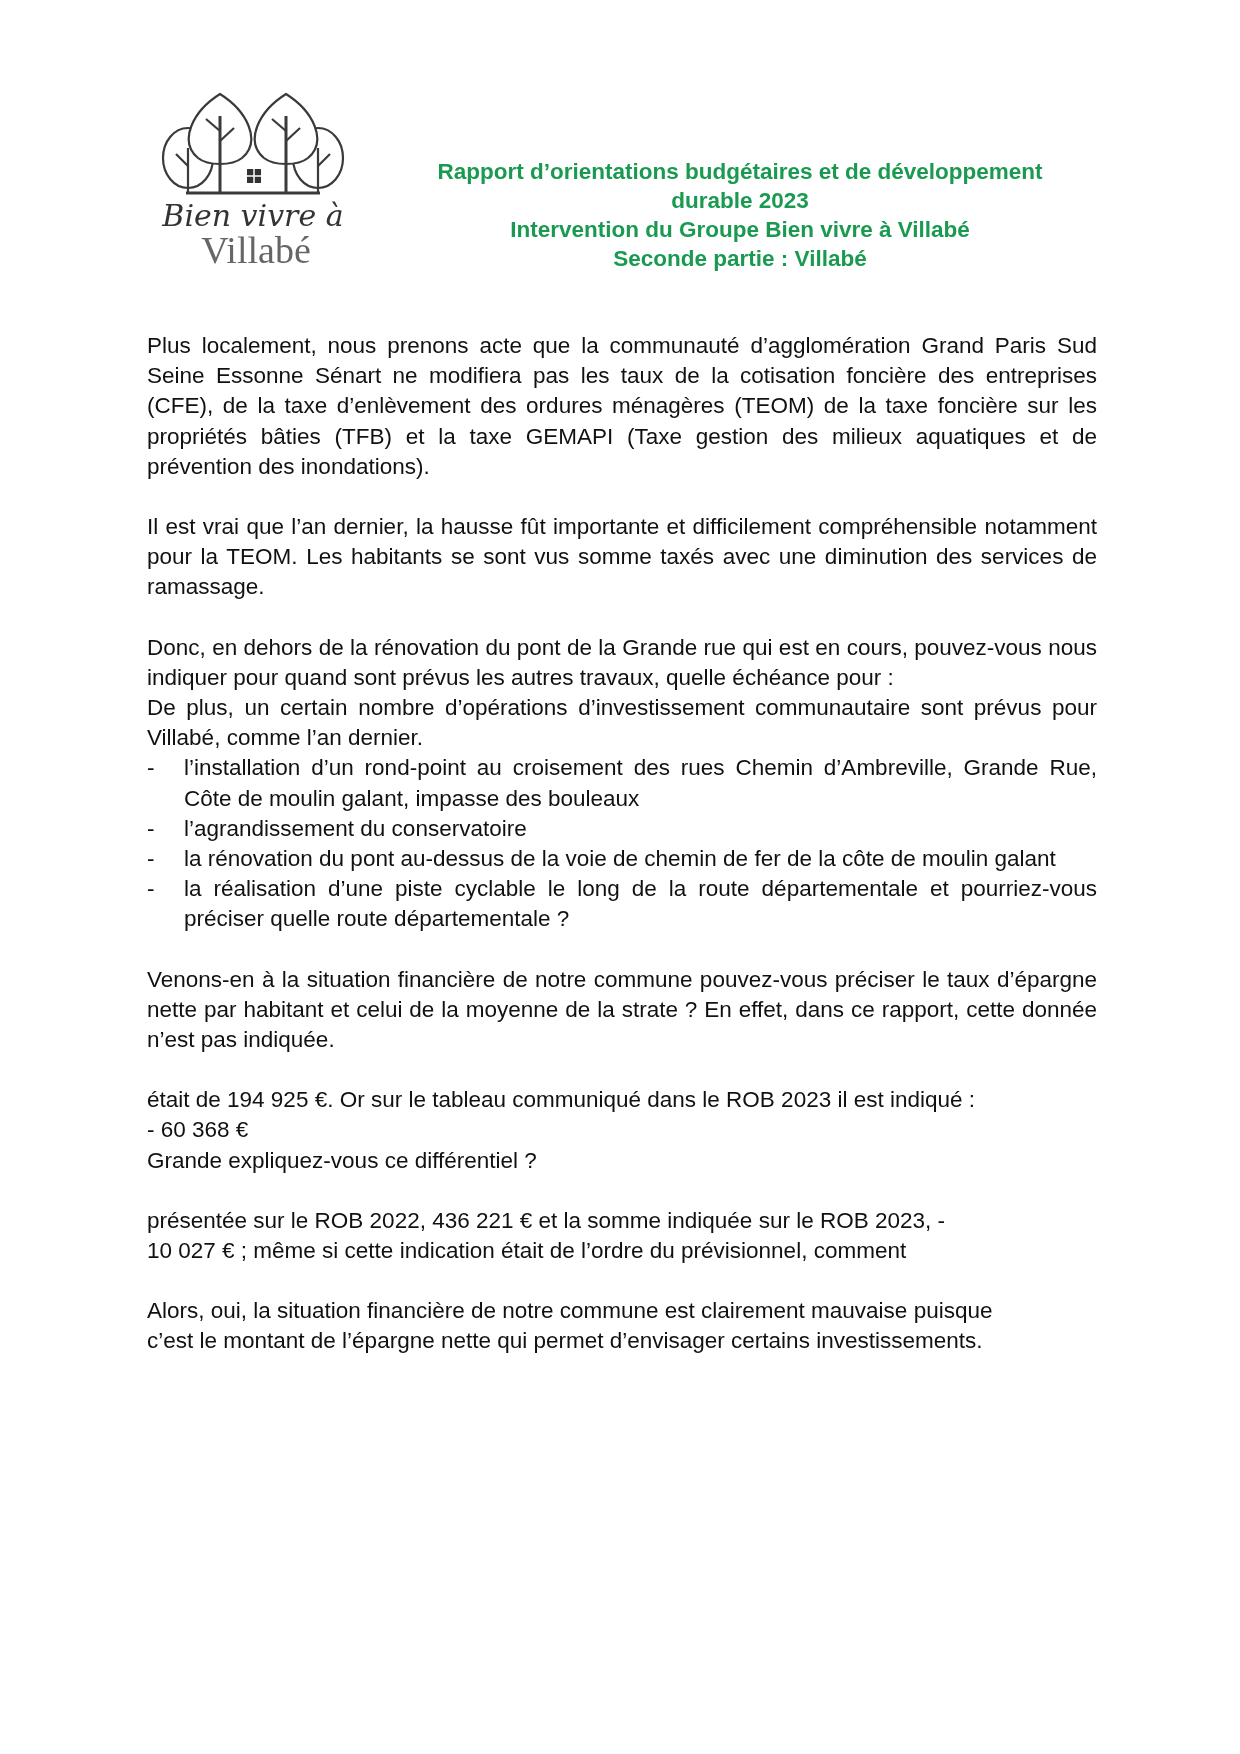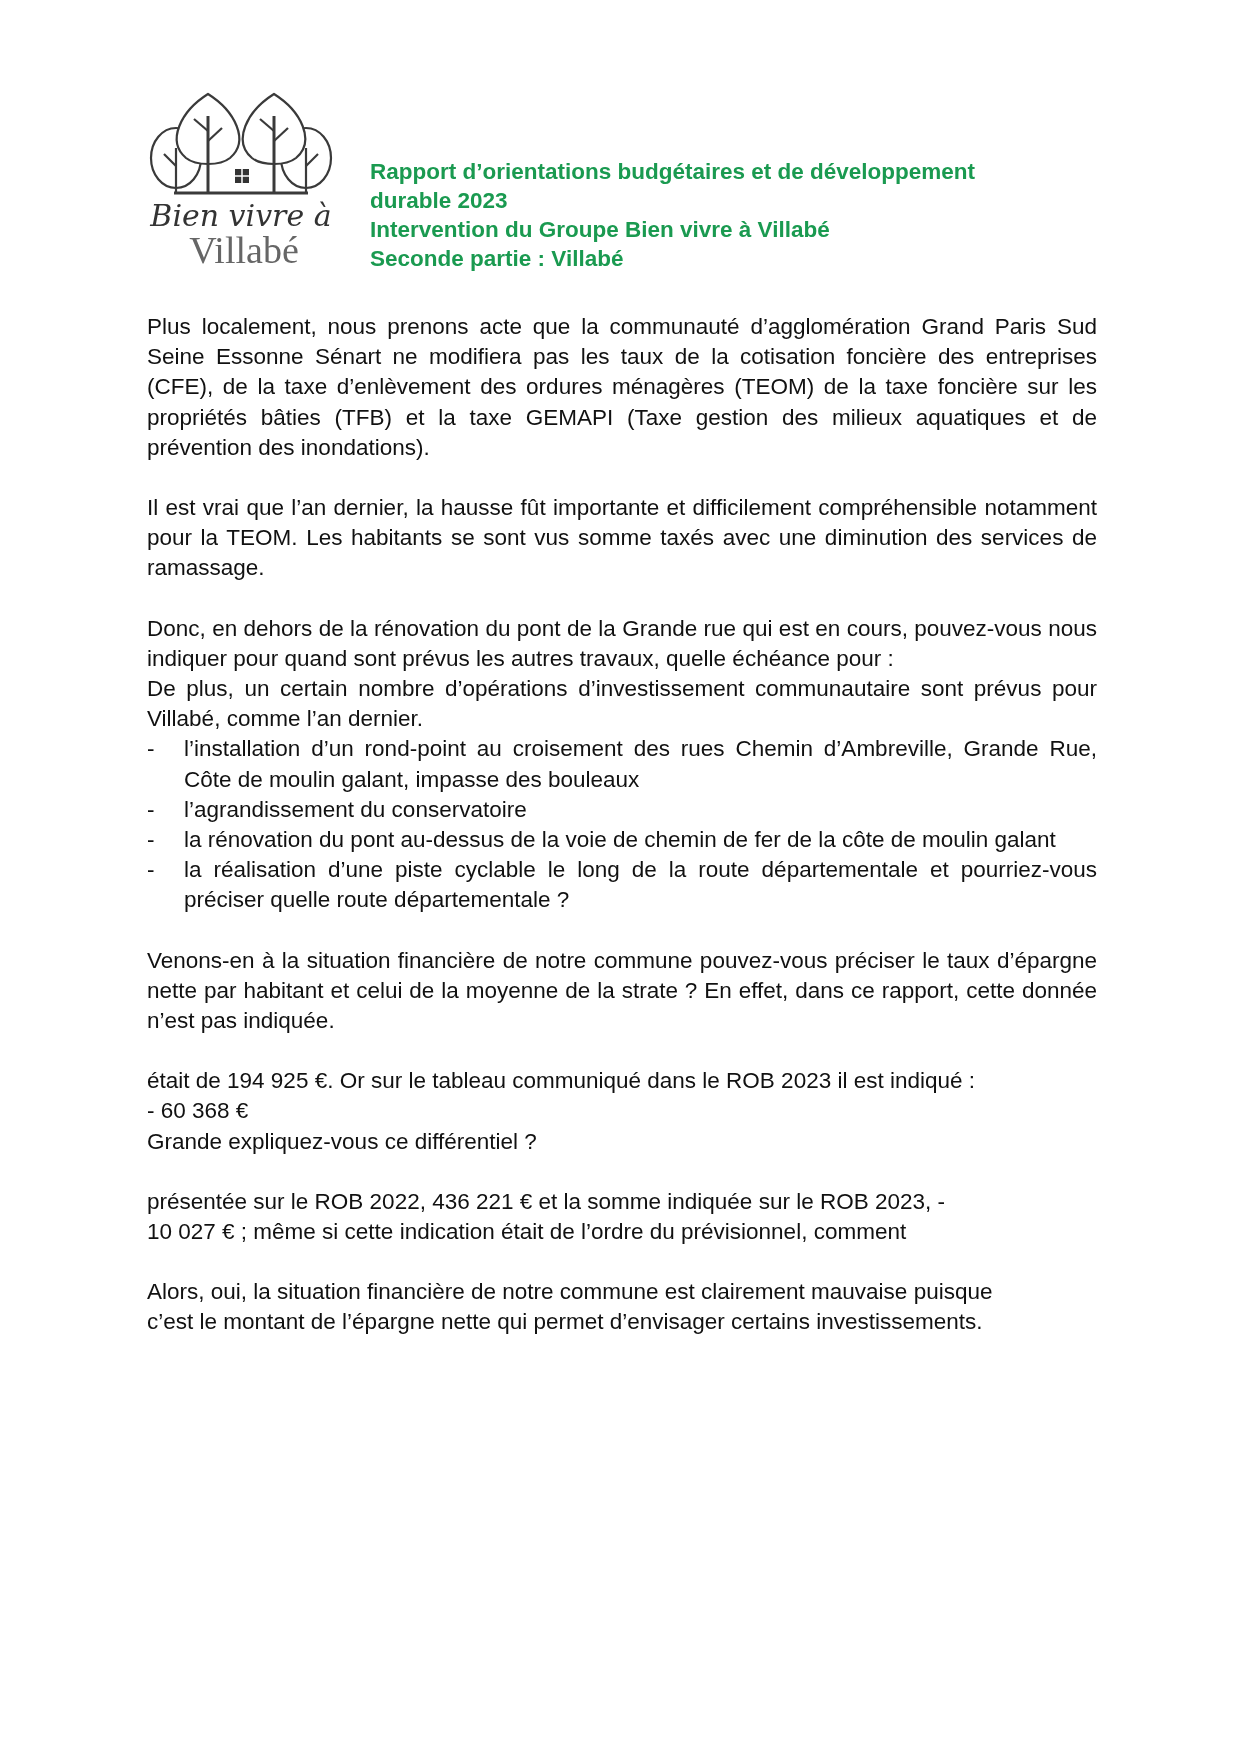--- a/index.html
+++ b/index.html
@@ -1,22 +1,22 @@
 <!DOCTYPE html>
 <html><head>
 <meta charset="utf-8">
 <style>
   html, body { margin: 0; padding: 0; background: #ffffff; }
   body { width: 1240px; height: 1754px; position: relative; overflow: hidden;
          font-family: "Liberation Sans", sans-serif; color: #111; }
-  .logo { position: absolute; left: 136px; top: 86px; width: 210px; height: 182px; }
-  .header { position: absolute; left: 370px; top: 157px; width: 740px; 
+  .logo { position: absolute; left: 148px; top: 86px; width: 210px; height: 182px; }
+  .header { position: absolute; left: 370px; top: 157px; width: 740px; text-align: center;
             color: #1a9a50; font-weight: bold; font-size: 22.5px; line-height: 29px; }
   .header .ital { }
-  .body { position: absolute; left: 147px; top: 312px; width: 950px;
+  .body { position: absolute; left: 147px; top: 331px; width: 950px;
           font-size: 22.5px; line-height: 30.2px; }
   .p { margin: 0; }
   .j { text-align: justify; text-align-last: left; }
   .gap { height: 30px; }
   .li { position: relative; padding-left: 37px; }
   .li .dash { position: absolute; left: 0; top: 0; }
 </style>
 </head>
 <body>
 

